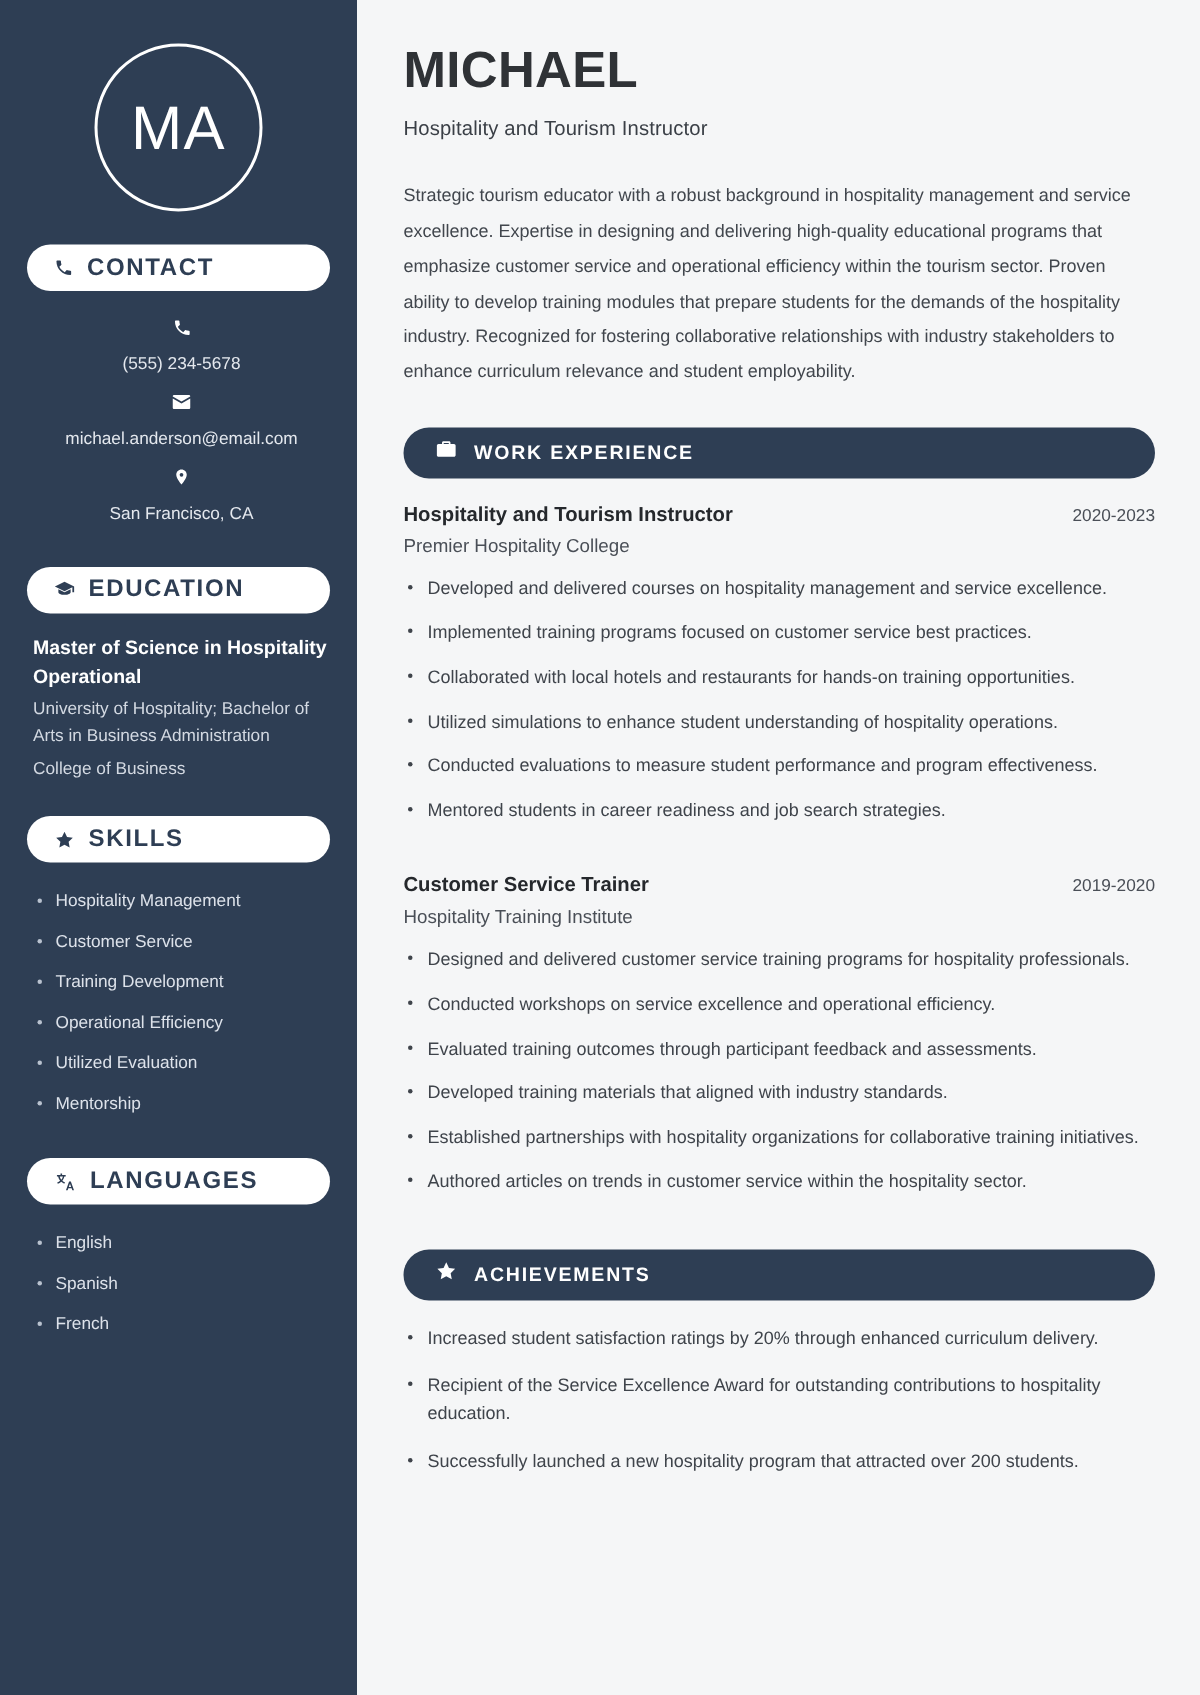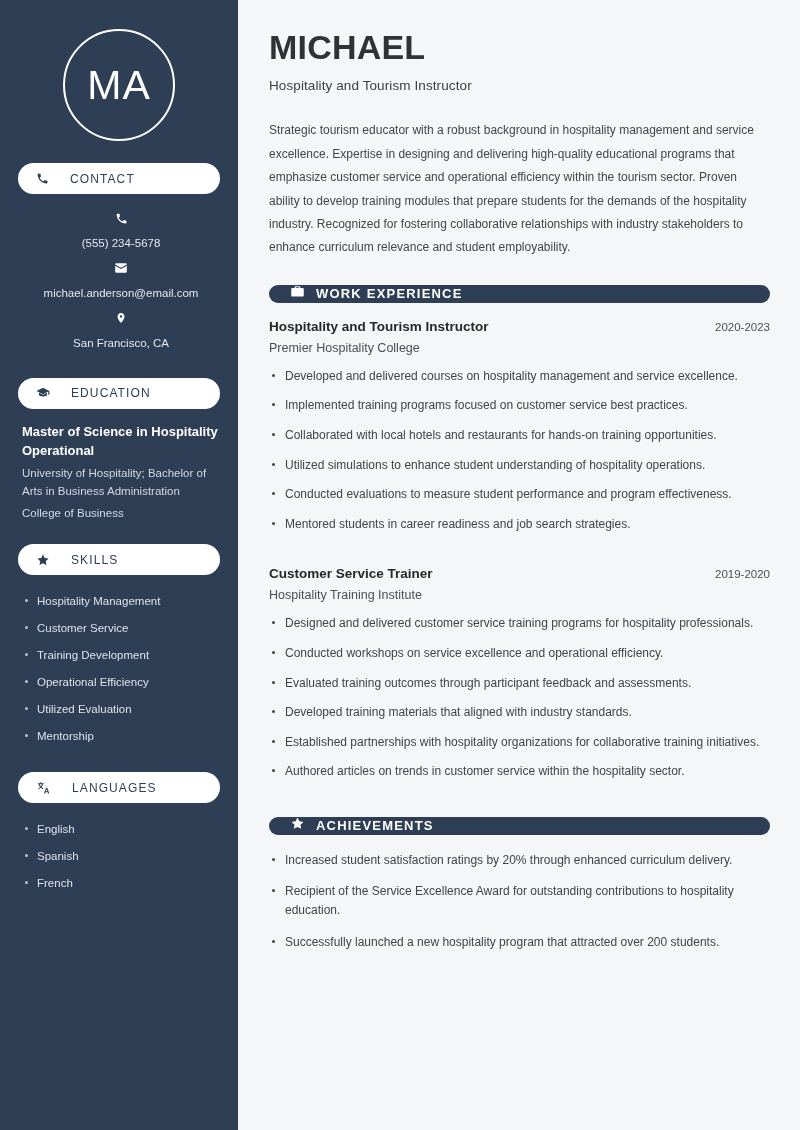--- a/index.html
+++ b/index.html
@@ -57,24 +57,23 @@
     border-radius: 20px;
     height: 31px;
     display: flex;
     align-items: center;
     gap: 9px;
     padding: 0 18px;
     margin-top: 22px;
   }
   .pill .pill-label {
     color: #2e3e54;
-    font-size: 12px;
-    font-weight: normal;
+    font-size: 16px;
+    font-weight: bold;
     letter-spacing: 1.1px;
-    margin-left: 12px;
   }
   .pill .ico svg { display: block; }
 
   .contact-list { margin-top: 13px; }
   .contact-row {
     display: flex;
     align-items: center;
     gap: 11px;
     padding: 5px 0 5px 4px;
     min-height: 25px;
@@ -146,21 +145,21 @@
     color: #41464d;
     font-size: 12px;
     line-height: 1.95;
     margin-top: 26px;
     text-align: left;
   }
 
   .sec-bar {
     background: #2e3e54;
     border-radius: 20px;
-    height: 18px;
+    height: 34px;
     display: flex;
     align-items: center;
     gap: 11px;
     padding: 0 21px;
     margin-top: 25px;
     margin-bottom: 16px;
   }
   .sec-bar .sec-label {
     color: #ffffff;
     font-size: 13px;

